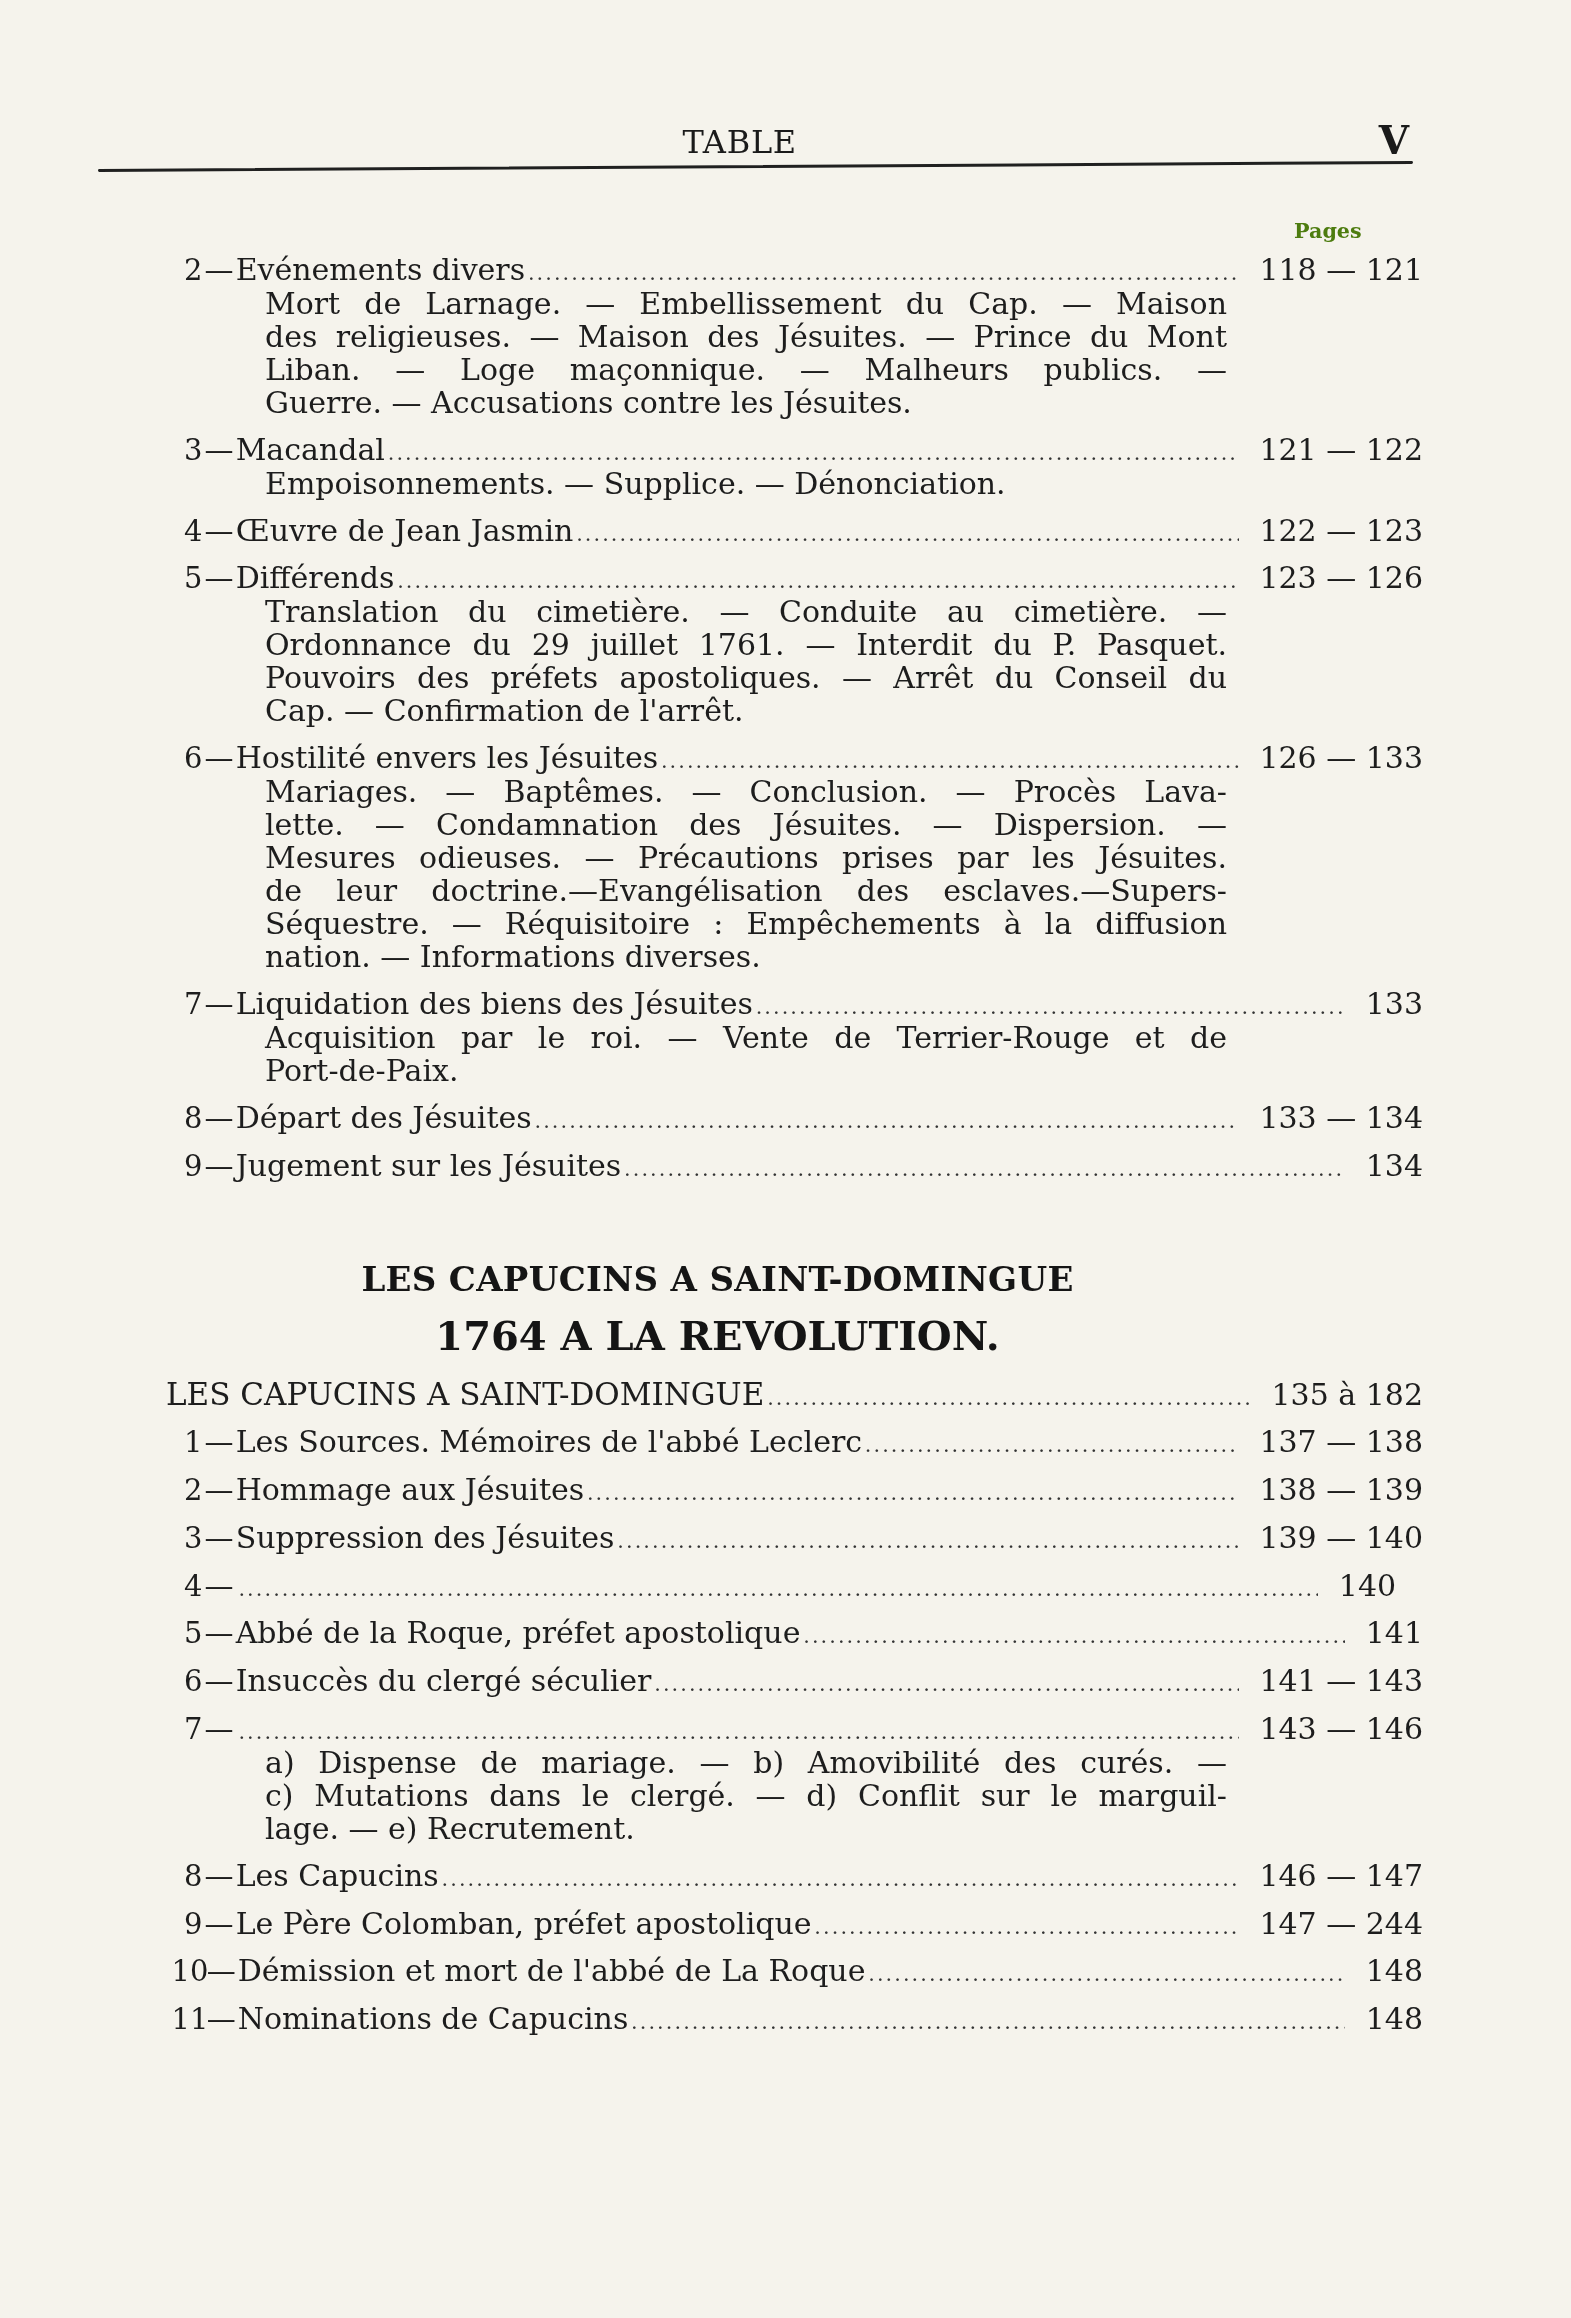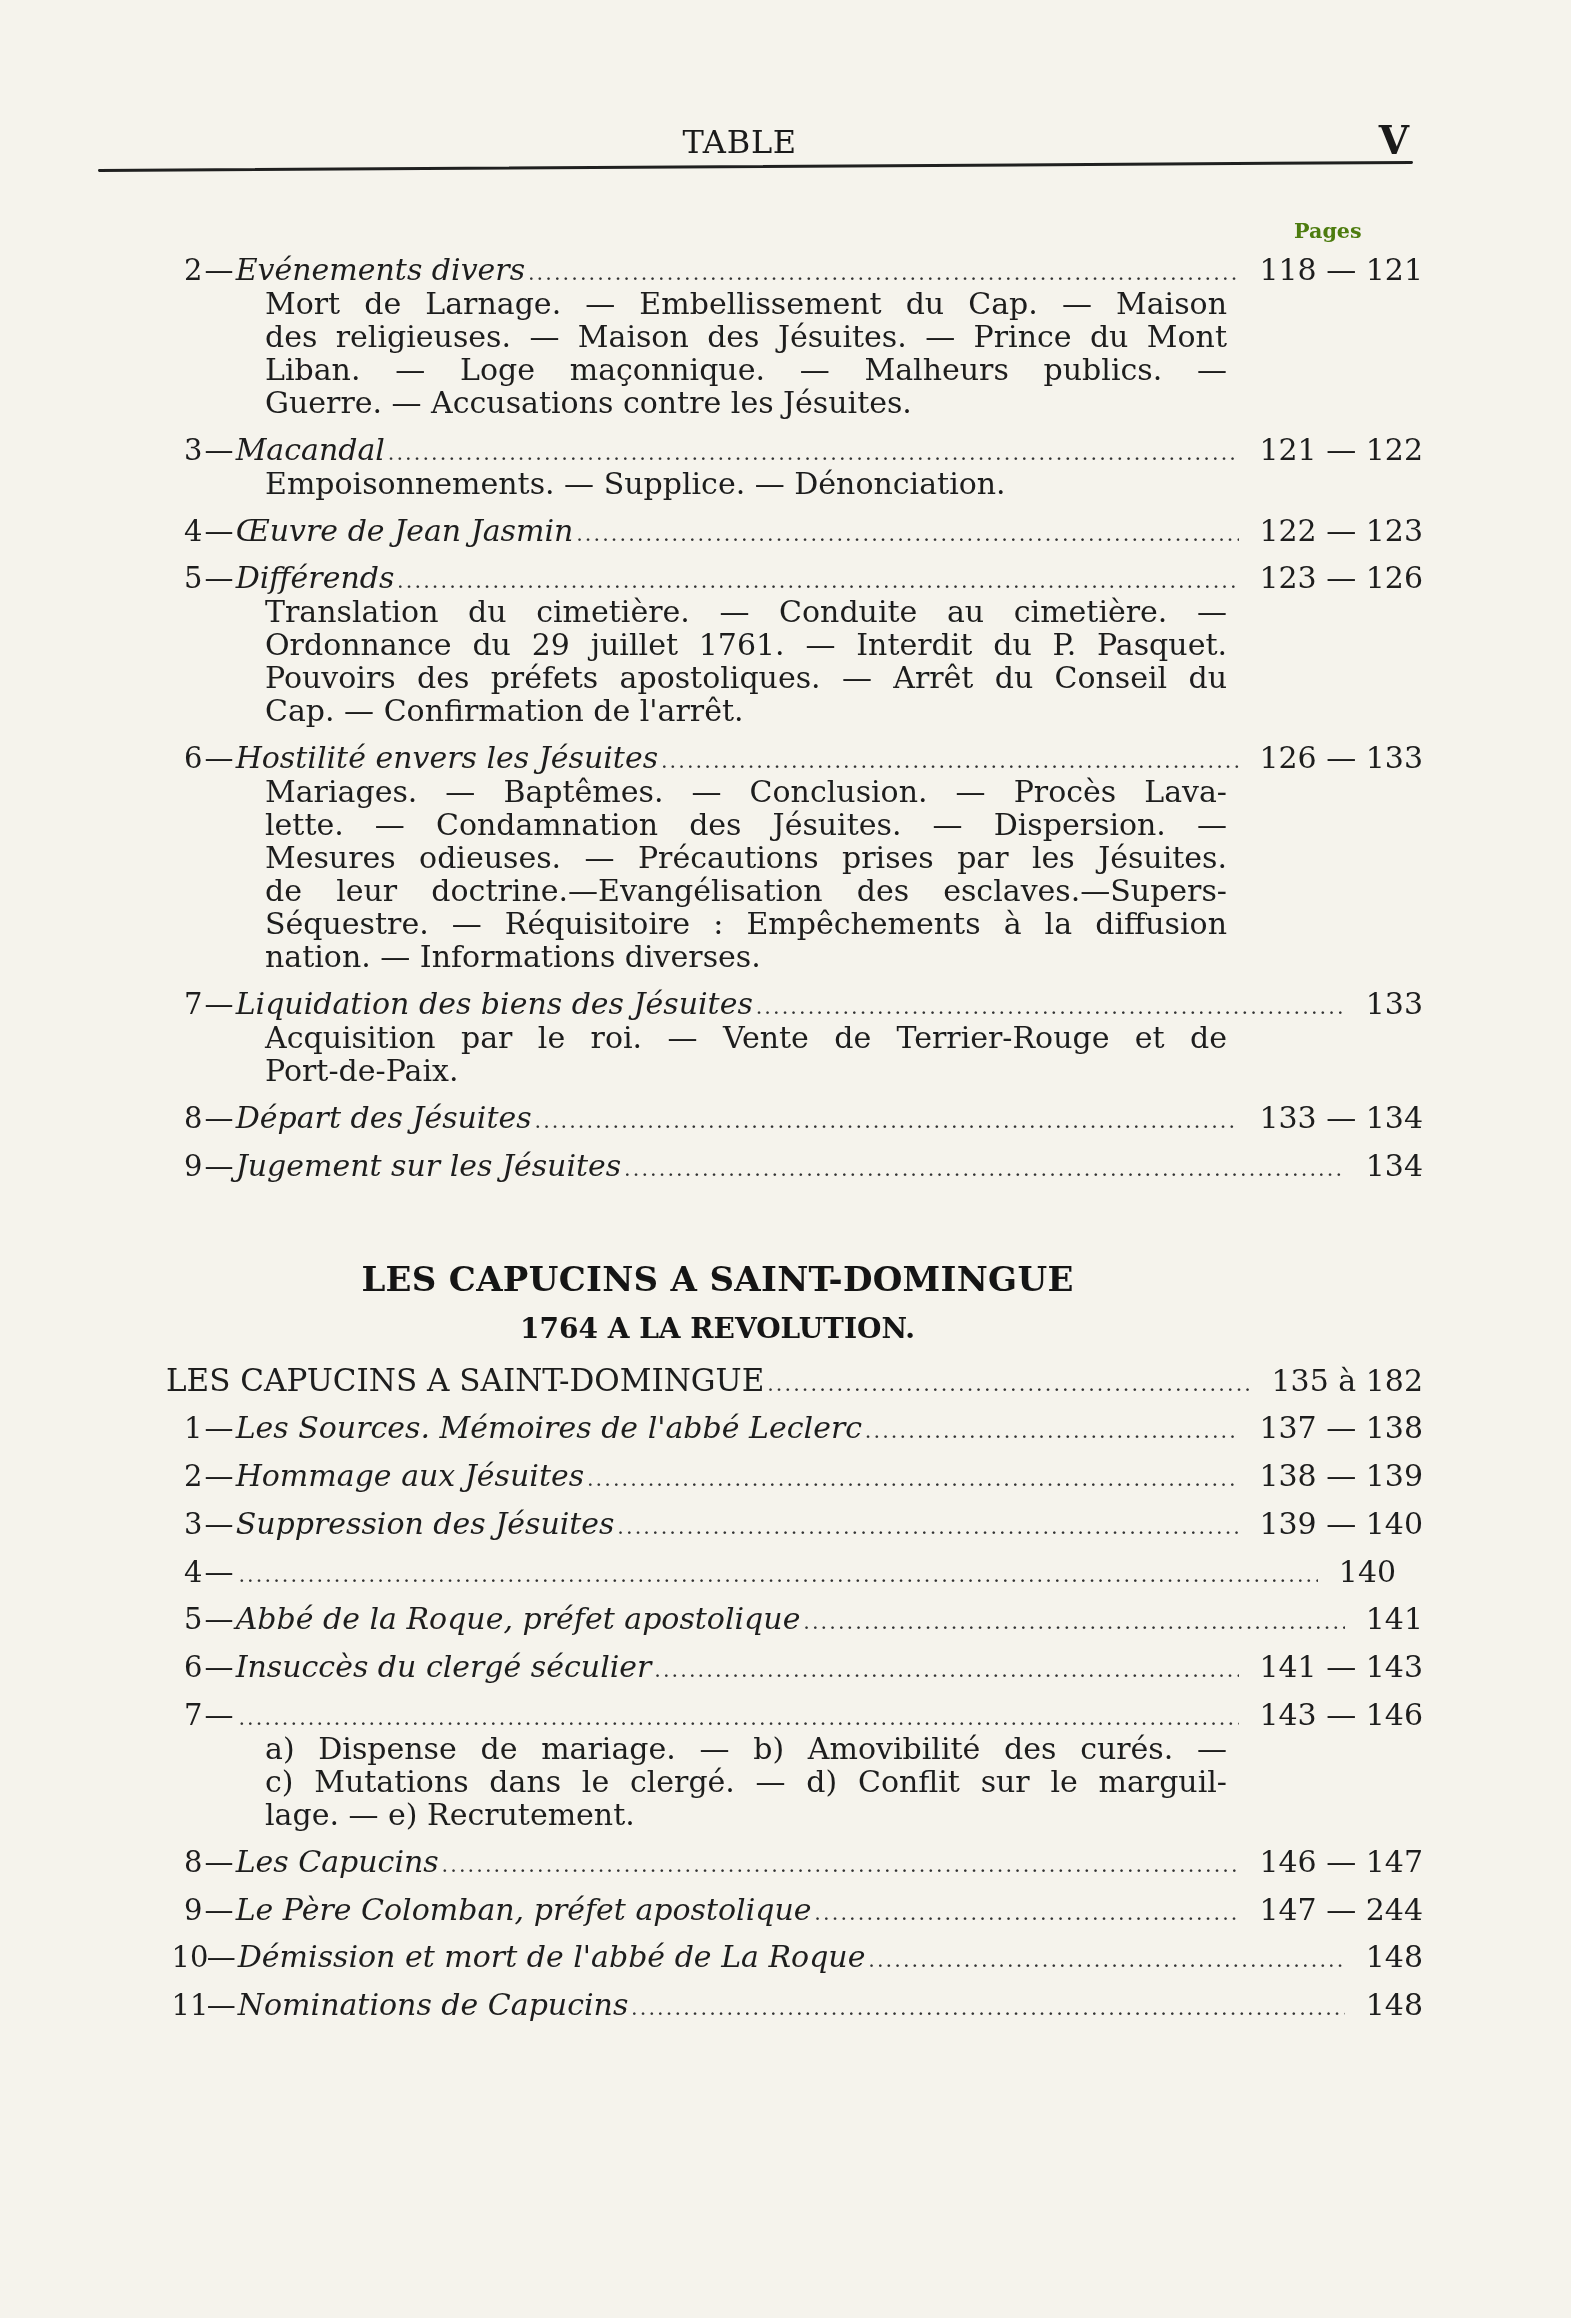--- a/index.html
+++ b/index.html
@@ -71,21 +71,20 @@
     }
     .num {
       display: inline-block;
       width: 20.7px;
       text-align: right;
       font-size: 29px;
     }
     .num.wide { width: 33px; margin-left: -12.4px; }
     .dash { display: inline-block; margin: 0 2.1px; font-size: 29px; }
     .title {
-      font-style: italic;
       font-size: 30px;
     }
     .title.upright { font-style: normal; }
     .leader {
       flex: 1 1 auto;
       overflow: hidden;
       margin-left: 2.8px;
       margin-right: 20.7px;
       font-size: 20.7px;
       letter-spacing: 2.1px;
@@ -117,21 +116,21 @@
       font-weight: bold;
       font-size: 34px;
       color: #151515;
       width: 1067px;
       margin-left: 0;
       letter-spacing: 0.3px;
     }
     .section-sub {
       text-align: center;
       font-weight: bold;
-      font-size: 28px;
+      font-size: 40px;
       width: 1067px;
       color: #151515;
     }
     .part-line .title { font-style: normal; }
   </style>
 </head>
 <body>
 
 <div class="page">
 

